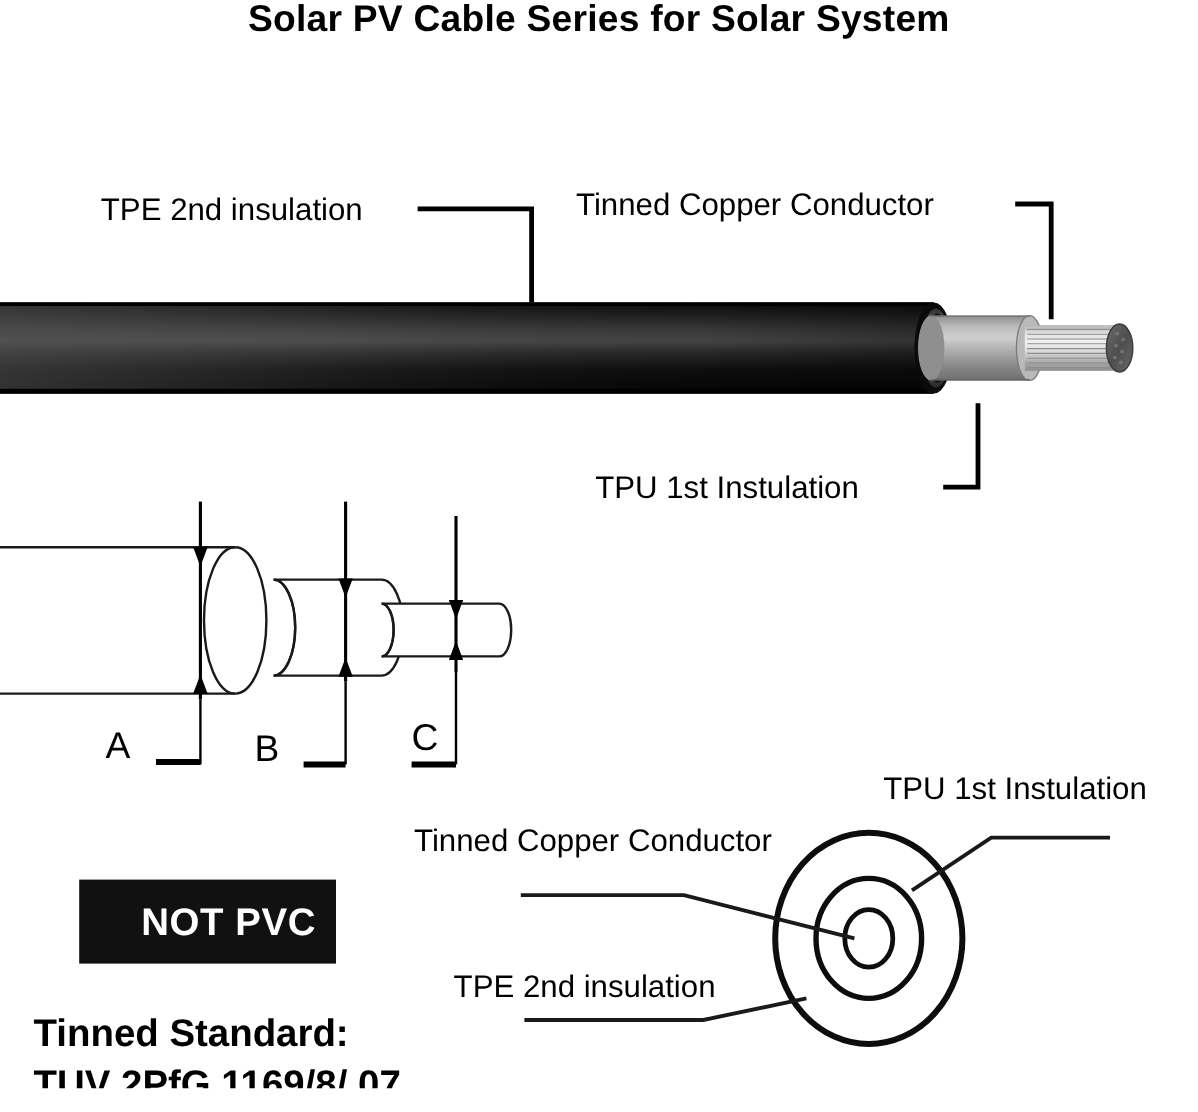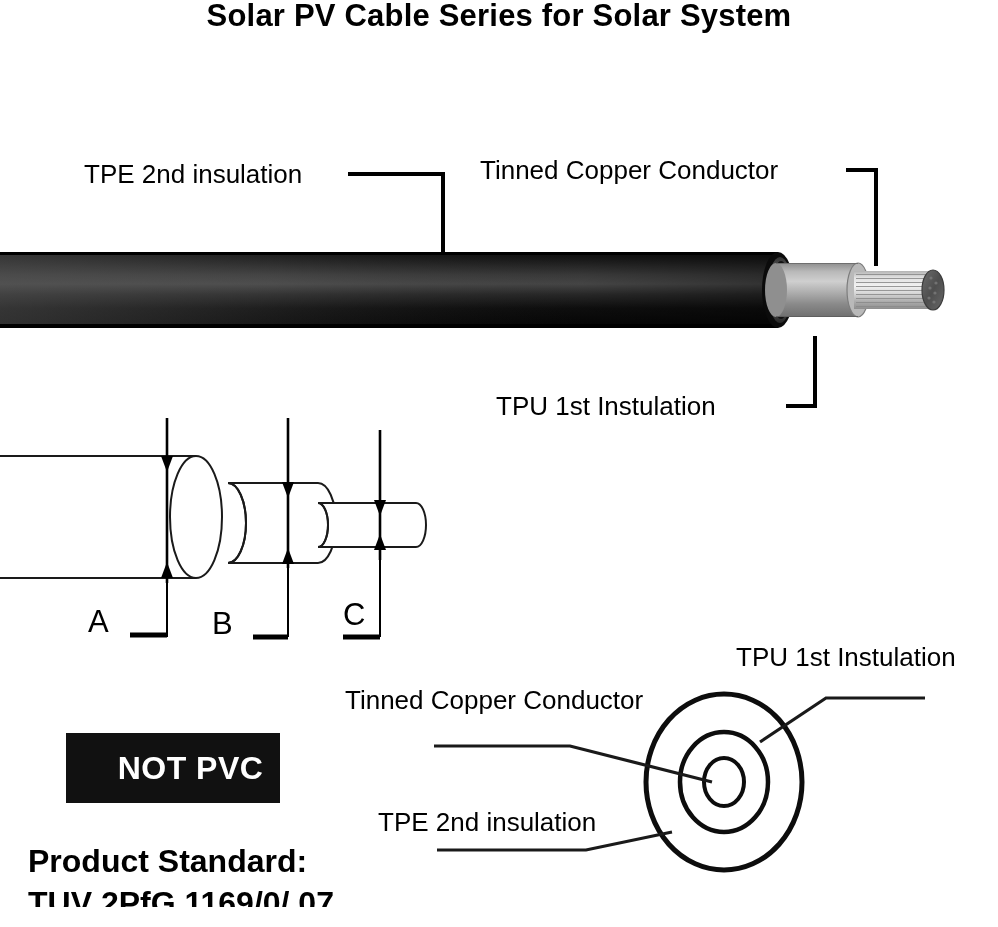--- a/index.html
+++ b/index.html
@@ -298,17 +298,17 @@
 
   <div class="abs callout" style="left:345px; top:686px;">Tinned Copper Conductor</div>
 
   <div class="abs callout" style="left:378px; top:808px;">TPE 2nd insulation</div>
 
   <div class="abs" id="notpvc-badge">
     <span id="notpvc-label">NOT PVC</span>
   </div>
 
   <div class="abs" id="standard-block">
-    <div class="standard-line">Product Standard:</div>
-    <div class="standard-line">TUV 2PfG 1169/0/.07</div>
+    <div class="standard-line">Tinned Standard:</div>
+    <div class="standard-line">TUV 2PfG 1169/8/.07</div>
   </div>
 
 </div>
 
 </body></html>

